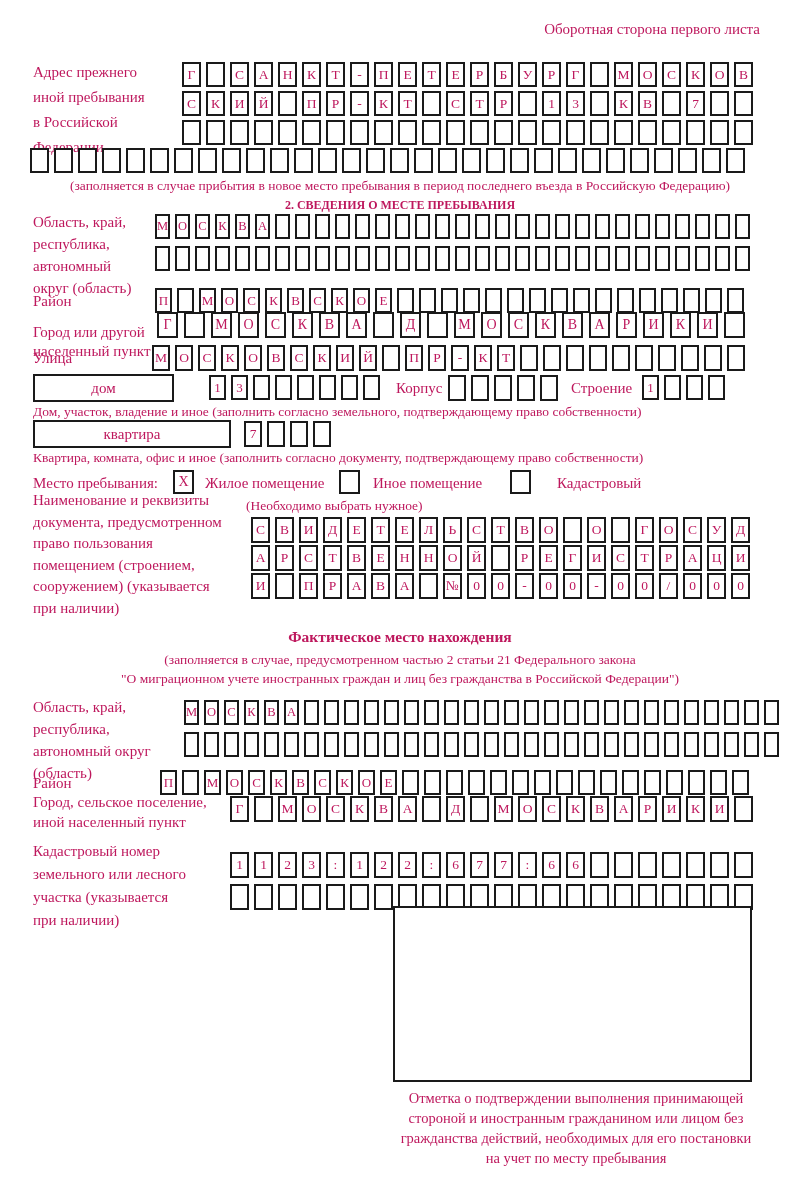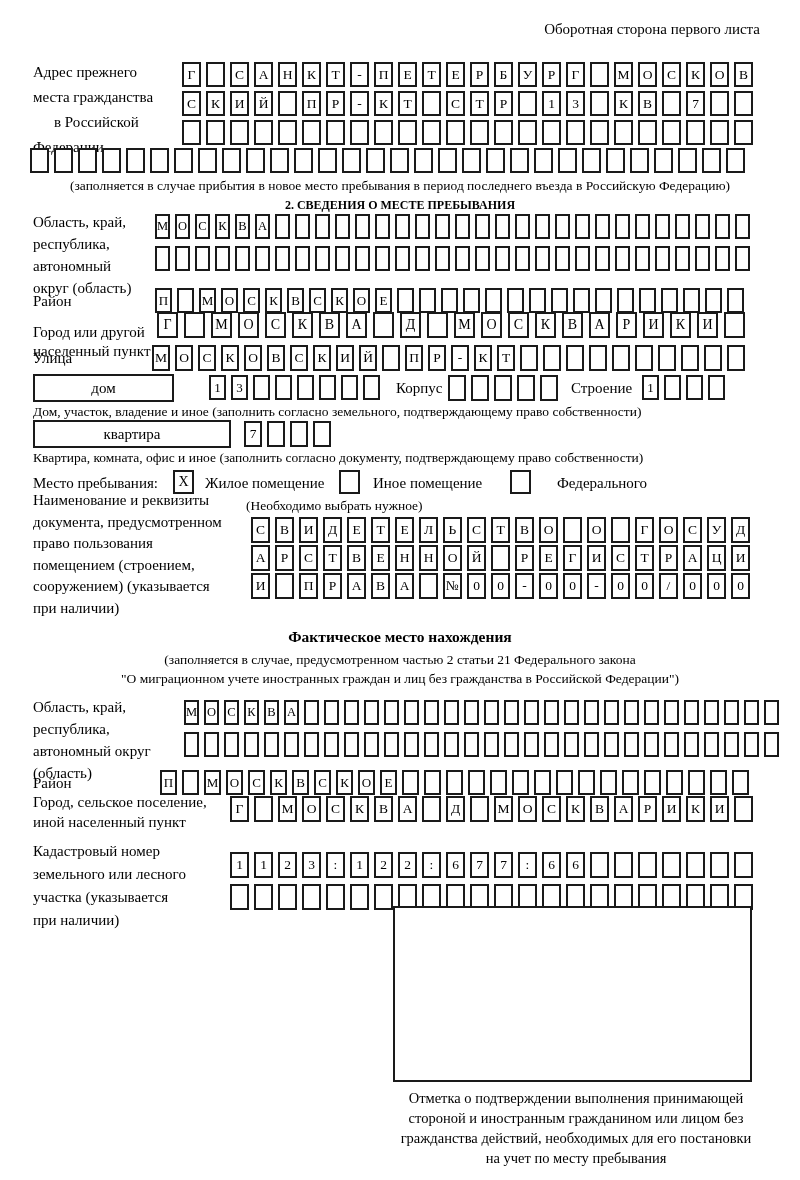--- a/index.html
+++ b/index.html
@@ -1,17 +1,17 @@
 <!DOCTYPE html>
 <html><head>
 <meta charset="utf-8">
 <style>
   html,body{margin:0;padding:0;background:#fff;}
   .page{position:relative;width:800px;height:1180px;background:#fff;overflow:hidden;
-        font-family:"Liberation Serif","DejaVu Serif",serif;color:#000000;}
+        font-family:"Liberation Serif","DejaVu Serif",serif;color:#be185d;}
   .abs{position:absolute;}
   .lab{font-size:15px;line-height:22px;white-space:nowrap;}
   .note{font-size:13.5px;white-space:nowrap;}
   .center{left:0;width:800px;text-align:center;}
   .bold{font-weight:bold;}
   .cells{display:flex;gap:5px;}
   .g6{gap:6px;}
   .cell{box-sizing:border-box;border:2px solid #1a1a1a;background:#fff;display:inline-flex;
         align-items:center;justify-content:center;font-size:13.5px;line-height:1;flex:0 0 auto;}
   .c19 .cell{width:19px;height:25px;}
@@ -29,22 +29,22 @@
 </style>
 </head>
 <body>
 
 <div class="page">
 
   <div class="abs lab" style="top:18px;right:40px;">Оборотная сторона первого листа</div>
 
   <div class="abs" style="left:33px;top:60px;">
     <div class="lab" style="line-height:25px;">Адрес прежнего</div>
-    <div class="lab" style="line-height:25px;">места гражданства</div>
-    <div class="lab" style="line-height:25px;margin-left:21px;">в Российской</div>
+    <div class="lab" style="line-height:25px;">иной пребывания</div>
+    <div class="lab" style="line-height:25px;">в Российской</div>
     <div class="lab" style="line-height:25px;">Федерации</div>
   </div>
   <div class="abs cells c19" style="left:182px;top:62px;">
       <span class="cell">Г</span>
       <span class="cell"></span>
       <span class="cell">С</span>
       <span class="cell">А</span>
       <span class="cell">Н</span>
       <span class="cell">К</span>
       <span class="cell">Т</span>
@@ -351,21 +351,21 @@
       <span class="cell"></span>
     </div>
   <div class="abs note" style="left:33px;top:450px;">Квартира, комната, офис и иное (заполнить согласно документу, подтверждающему право собственности)</div>
 
   <div class="abs lab" style="left:33px;top:472px;">Место пребывания:</div>
   <div class="abs chk" style="left:173px;top:470px;">X</div>
   <div class="abs lab" style="left:205px;top:472px;">Жилое помещение</div>
   <div class="abs chk" style="left:339px;top:470px;"></div>
   <div class="abs lab" style="left:373px;top:472px;">Иное помещение</div>
   <div class="abs chk" style="left:510px;top:470px;"></div>
-  <div class="abs lab" style="left:557px;top:472px;">Федерального</div>
+  <div class="abs lab" style="left:557px;top:472px;">Кадастровый</div>
   <div class="abs note" style="left:246px;top:498px;">(Необходимо выбрать нужное)</div>
 
   <div class="abs" style="left:33px;top:490px;">
     <div class="lab" style="line-height:21.5px;">Наименование и реквизиты</div>
     <div class="lab" style="line-height:21.5px;">документа, предусмотренном</div>
     <div class="lab" style="line-height:21.5px;">право пользования</div>
     <div class="lab" style="line-height:21.5px;">помещением (строением,</div>
     <div class="lab" style="line-height:21.5px;">сооружением) (указывается</div>
     <div class="lab" style="line-height:21.5px;">при наличии)</div>
   </div>

